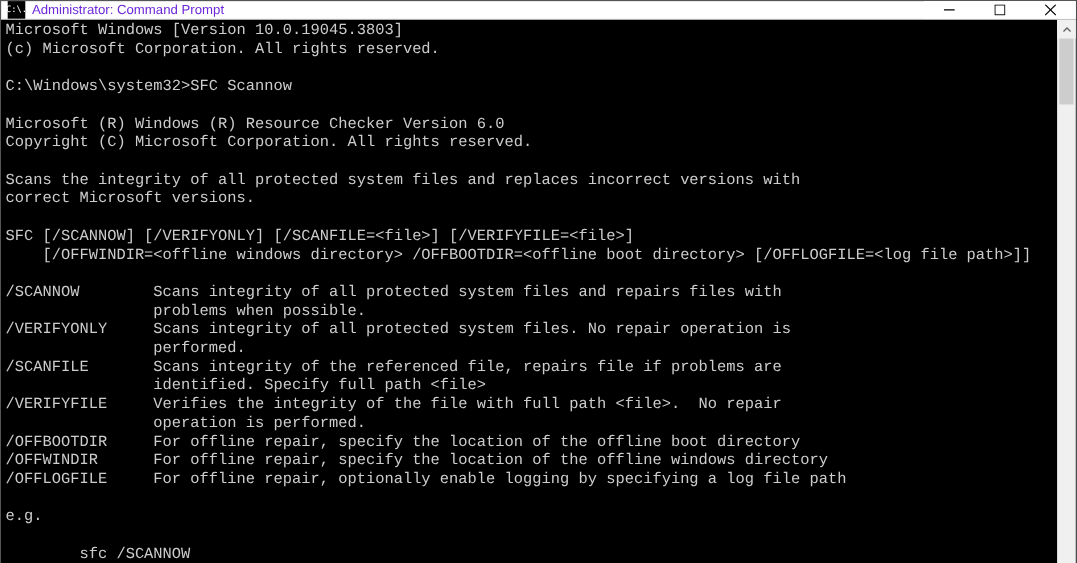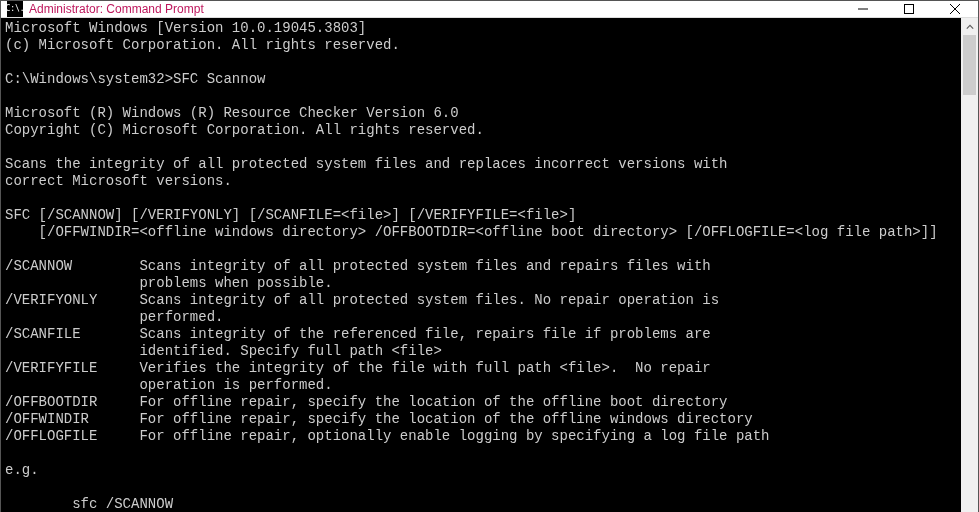--- a/index.html
+++ b/index.html
@@ -1,21 +1,21 @@
 <!DOCTYPE html>
 <html><head>
 <meta charset="utf-8">
 <style>
   * { box-sizing: border-box; margin: 0; padding: 0; }
   html, body { width: 979px; height: 512px; overflow: hidden; font-family: "Segoe UI", Tahoma, sans-serif; }
   .window { width: 979px; height: 512px; border: 1px solid #555; background: #000; display: flex; flex-direction: column; }
   .titlebar { height: 30px; background: #fff; display: flex; align-items: center; padding-left: 6px; border-bottom: 1px solid #ddd; }
   .titlebar .icon-box { width: 16px; height: 16px; background: #000; display: flex; align-items: center; justify-content: center; margin-right: 6px; }
   .titlebar .icon-box span { color: #fff; font-size: 8px; font-family: Consolas, monospace; line-height: 1; }
-  .titlebar .title { font-size: 12px; color: #be185d; flex: 1; }
+  .titlebar .title { font-size: 12px; color: #6d28d9; flex: 1; }
   .titlebar .controls { display: flex; height: 100%; }
   .titlebar .controls .btn { width: 46px; height: 100%; display: flex; align-items: center; justify-content: center; background: #fff; }
   .titlebar .controls .btn svg { width: 10px; height: 10px; }
   .client { flex: 1; display: flex; background: #000; }
   .terminal { flex: 1; padding: 2px 4px; font-family: Consolas, "Courier New", monospace; font-size: 14px; line-height: 17px; color: #ccc; white-space: pre; overflow: hidden; }
   .scrollbar { width: 17px; background: #f0f0f0; position: relative; }
   .scrollbar .arrow { width: 17px; height: 17px; background: #f0f0f0; display: flex; align-items: center; justify-content: center; position: absolute; }
   .scrollbar .arrow.up { top: 0; }
   .scrollbar .arrow svg { width: 8px; height: 8px; }
   .scrollbar .thumb { position: absolute; left: 2px; width: 13px; top: 17px; height: 60px; background: #cdcdcd; }

